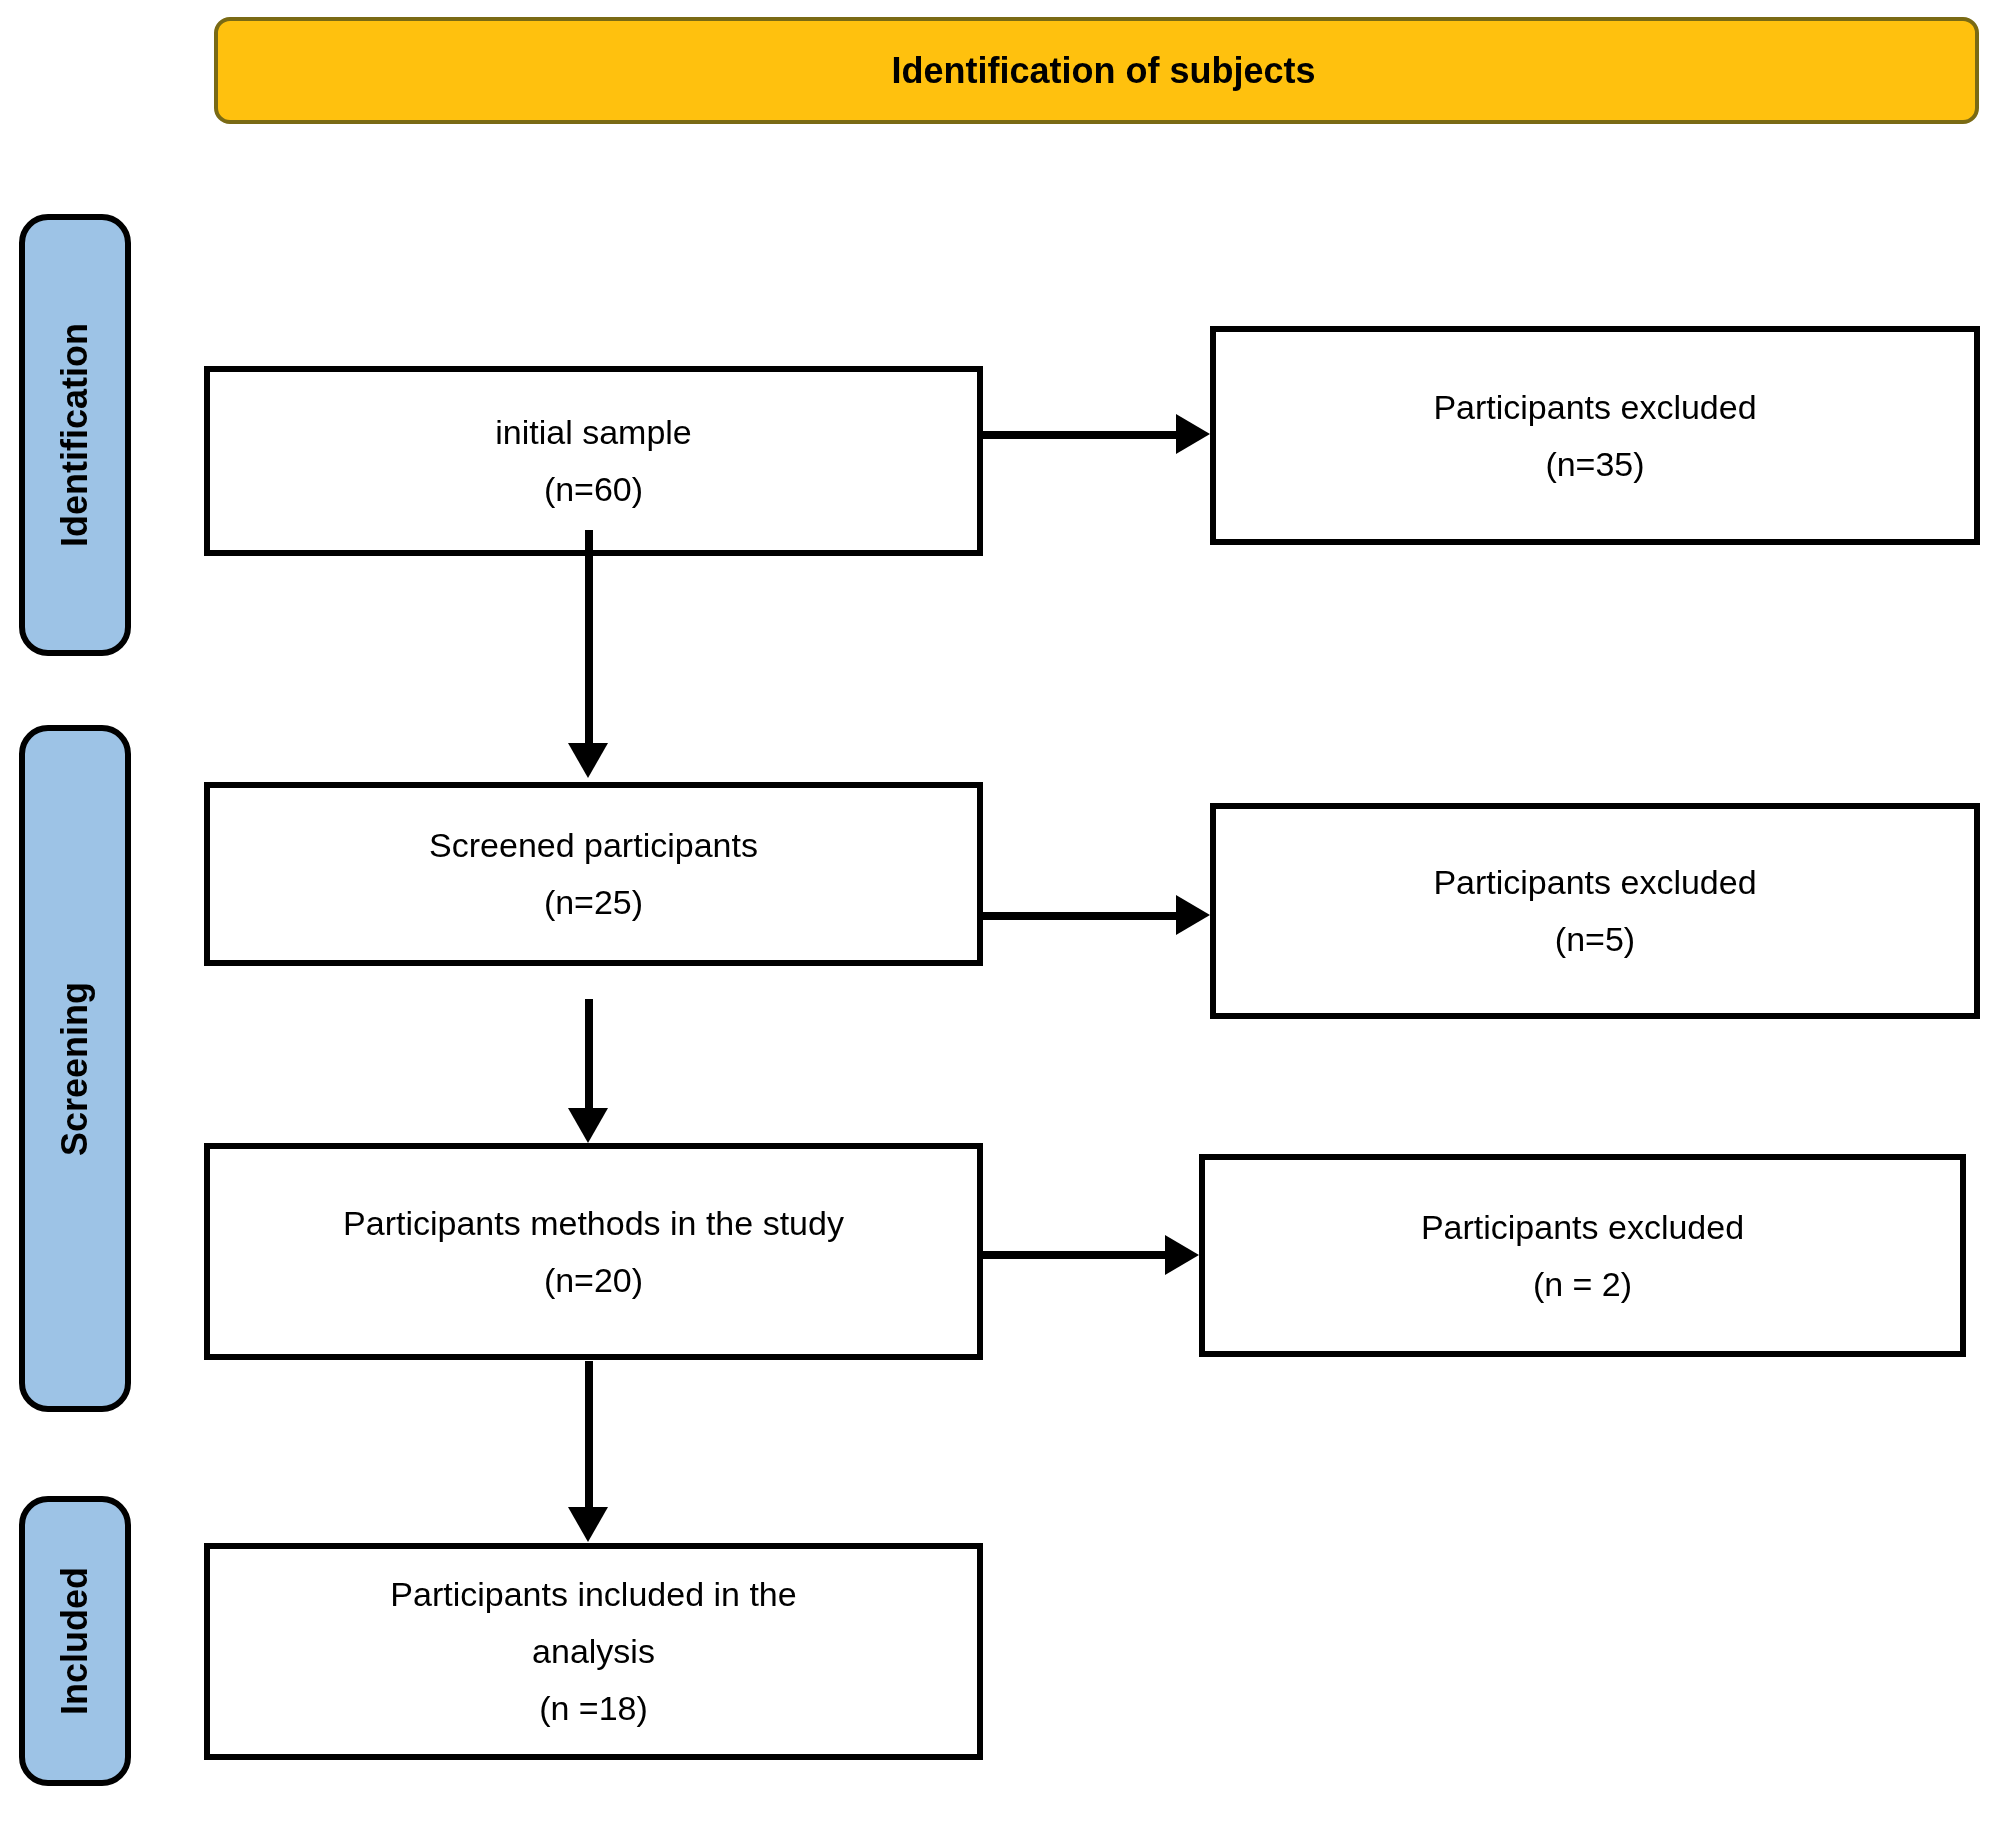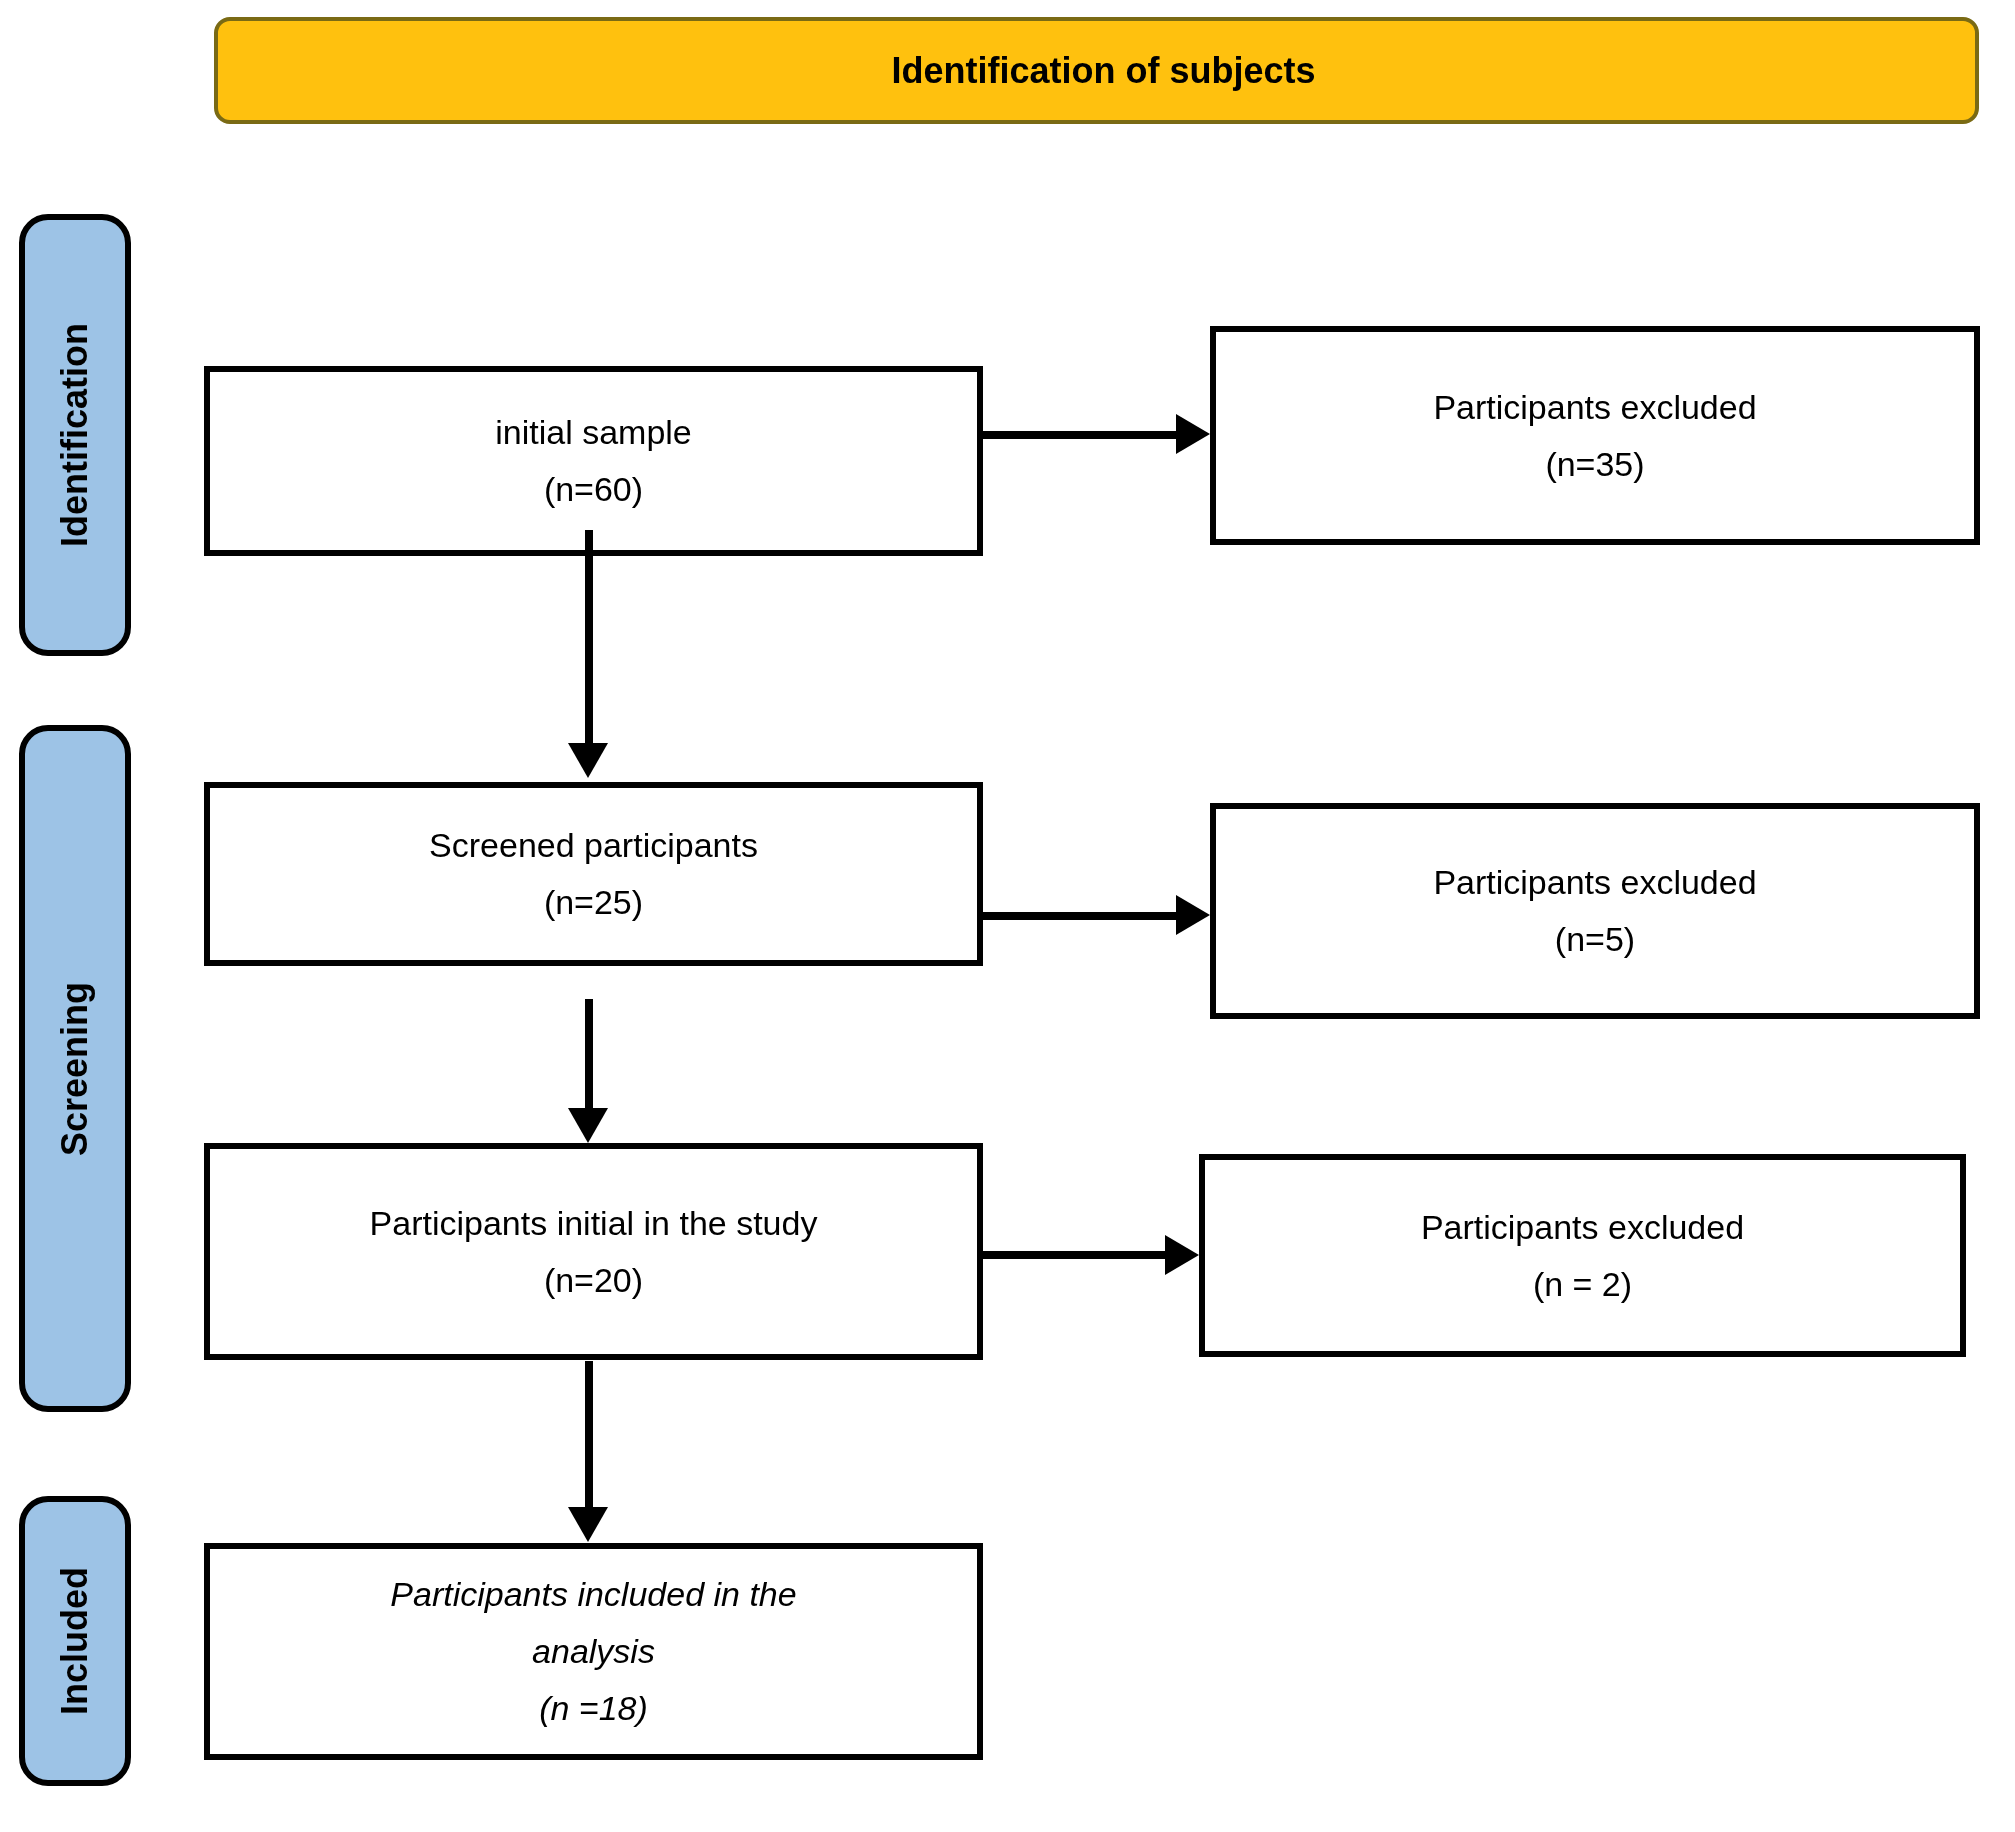--- a/index.html
+++ b/index.html
@@ -99,25 +99,25 @@
   <div class="line">initial sample</div>
   <div class="line">(n=60)</div>
 </div>
 
 <div class="flow-box" style="left:204px;top:782px;width:779px;height:184px;">
   <div class="line">Screened participants</div>
   <div class="line">(n=25)</div>
 </div>
 
 <div class="flow-box" style="left:204px;top:1143px;width:779px;height:217px;">
-  <div class="line">Participants initial in the study</div>
+  <div class="line">Participants methods in the study</div>
   <div class="line">(n=20)</div>
 </div>
 
-<div class="flow-box" style="left:204px;top:1543px;width:779px;height:217px;font-style:italic;">
+<div class="flow-box" style="left:204px;top:1543px;width:779px;height:217px;">
   <div class="line">Participants included in the</div>
   <div class="line">analysis</div>
   <div class="line">(n =18)</div>
 </div>
 
 <div class="excl-box" style="left:1210px;top:326px;width:770px;height:219px;">
   <div class="line">Participants excluded</div>
   <div class="line">(n=35)</div>
 </div>
 

